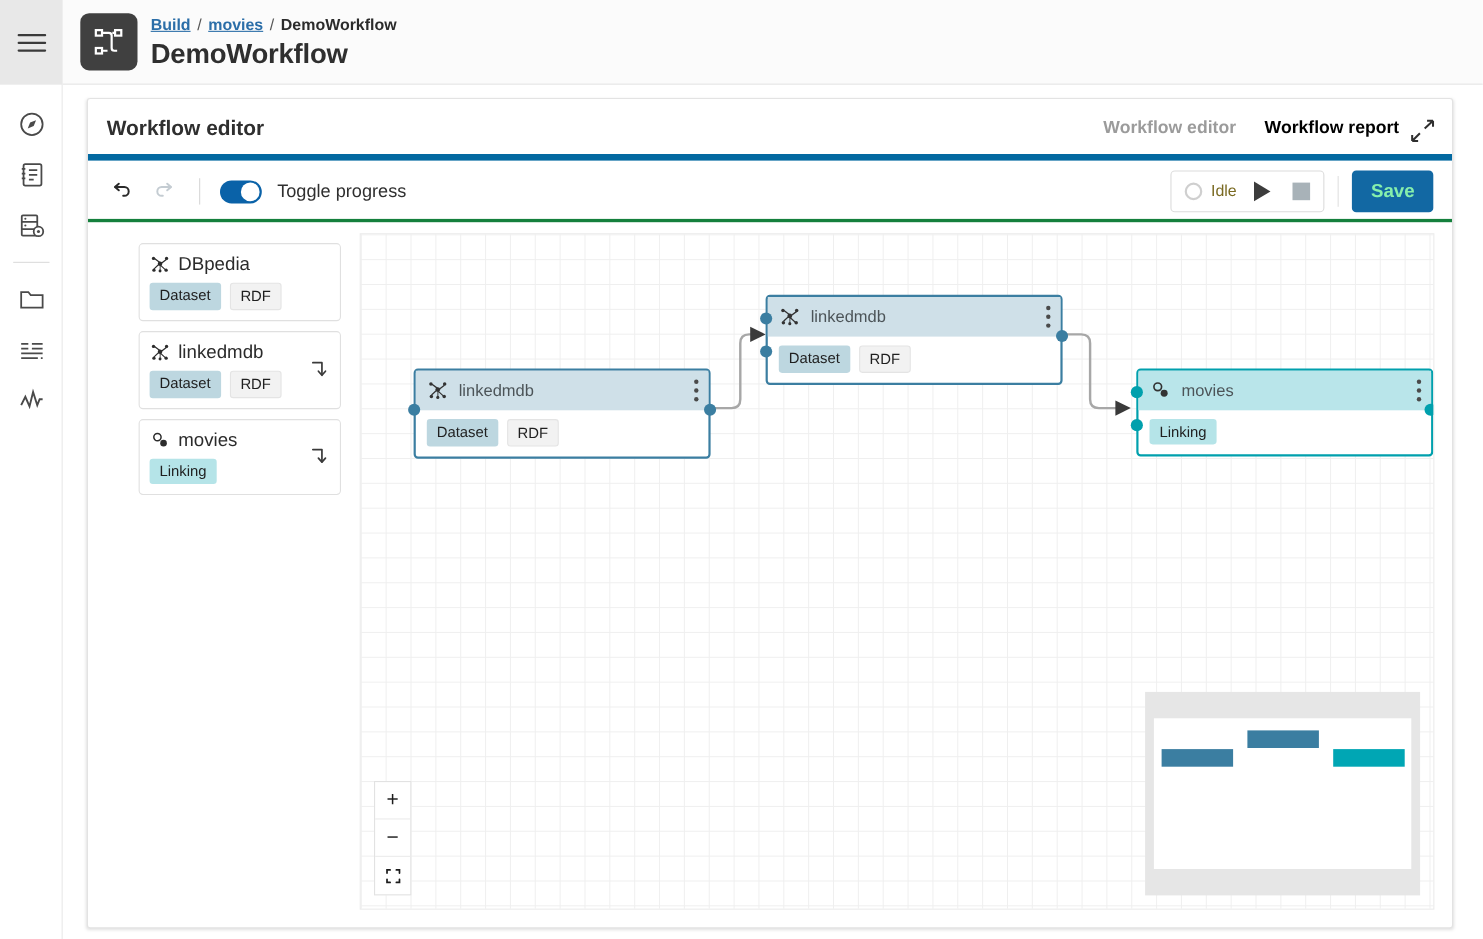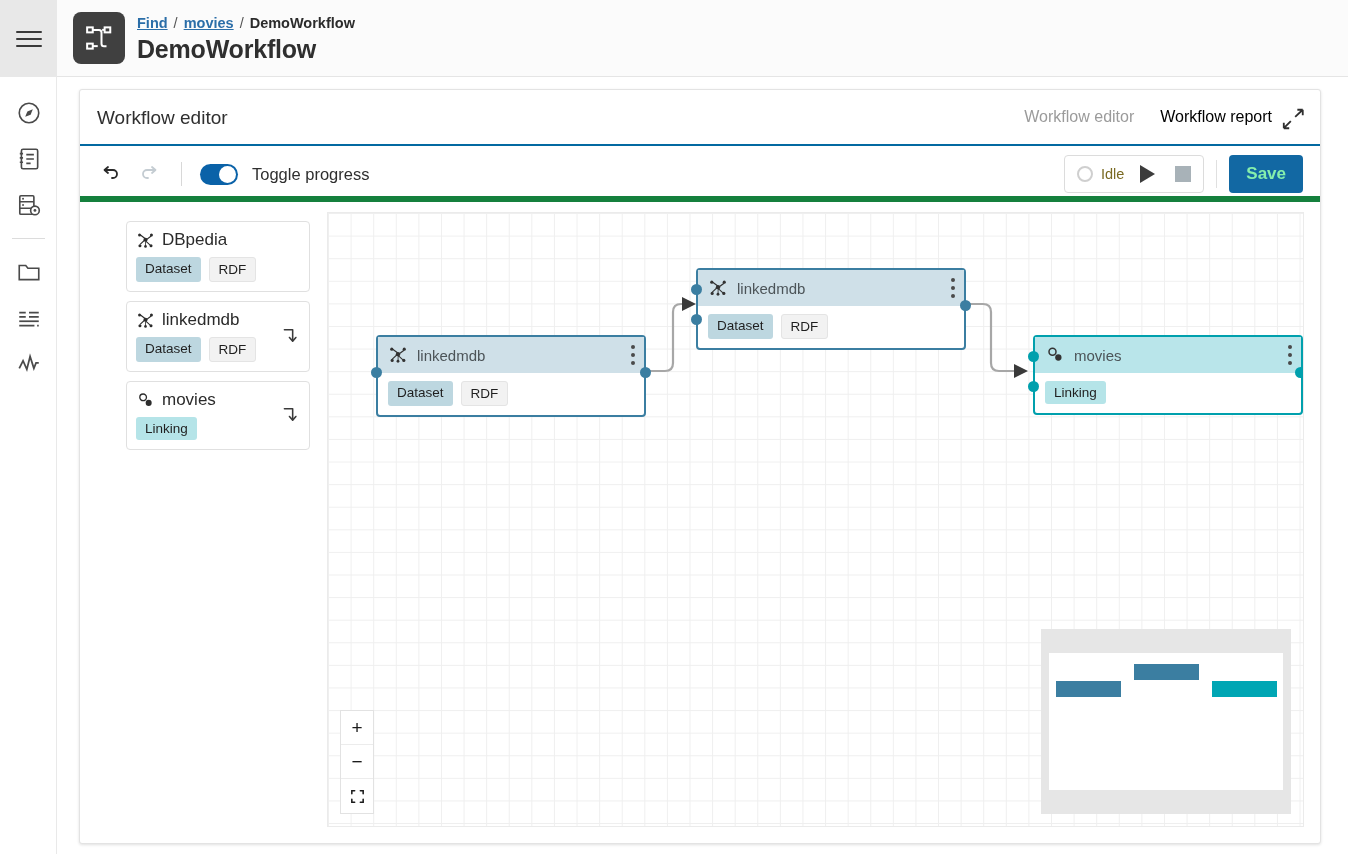--- a/index.html
+++ b/index.html
@@ -72,42 +72,43 @@
   .card {
     position: absolute; left: 79px; top: 89px;
     width: 1242px; height: 755px;
     background: #ffffff;
     border: 1px solid #e3e3e3;
     border-radius: 3px;
     box-shadow: 0 1px 3px rgba(0,0,0,.12);
   }
   .card-head {
     position: relative; height: 56px;
-    border-bottom: 2px solid #0369a1;
+    border-bottom: 6px solid #0369a1;
+    font-weight: bold;
   }
   .card-title {
     position: absolute; left: 17px; top: 17px;
     font-size: 19px; color: #2f2f2f;
   }
   .head-tabs {
     position: absolute; right: 48px; top: 18px;
     display: flex; align-items: center; gap: 26px;
     font-size: 16px;
   }
   .tab-inactive { color: #9b9b9b; }
   .tab-active { color: #000000; }
   .expand-btn {
     position: absolute; right: 14px; top: 16px;
     width: 26px; height: 26px; color: #3a3a3a;
   }
 
   
   .toolbar {
     position: relative; height: 56px;
-    border-bottom: 6px solid #15803d;
+    border-bottom: 3px solid #15803d;
   }
   .tb-left {
     position: absolute; left: 17px; top: 0; height: 56px;
     display: flex; align-items: center; gap: 14px;
   }
   .ico-btn { width: 26px; height: 24px; display:flex; align-items:center; justify-content:center; }
   .tb-div { width: 1px; height: 24px; background: #d8d8d8; margin: 0 4px; }
   .switch {
     width: 38px; height: 21px; border-radius: 11px; background: #0a62a8; position: relative;
   }
@@ -330,21 +331,21 @@
           <rect x="2.5" y="3.5" width="4.5" height="4" fill="none"></rect>
           <rect x="2.5" y="16.5" width="4.5" height="4" fill="none"></rect>
           <rect x="16.5" y="3.5" width="4.5" height="4" fill="none"></rect>
           <path d="M7 5.5h5a2 2 0 0 1 2 2v9a2 2 0 0 0 2 2h2"></path>
           <path d="M7 18.5h4"></path>
           <path d="M16.5 5.5h-2"></path>
         </svg>
       </span>
     </div>
     <div class="crumbs">
-      <a href="#">Find</a>
+      <a href="#">Build</a>
       <span class="sep">/</span>
       <a href="#">movies</a>
       <span class="sep">/</span>
       <span>DemoWorkflow</span>
     </div>
     <div class="page-title">DemoWorkflow</div>
   </div>
 
   <div class="card">
 

